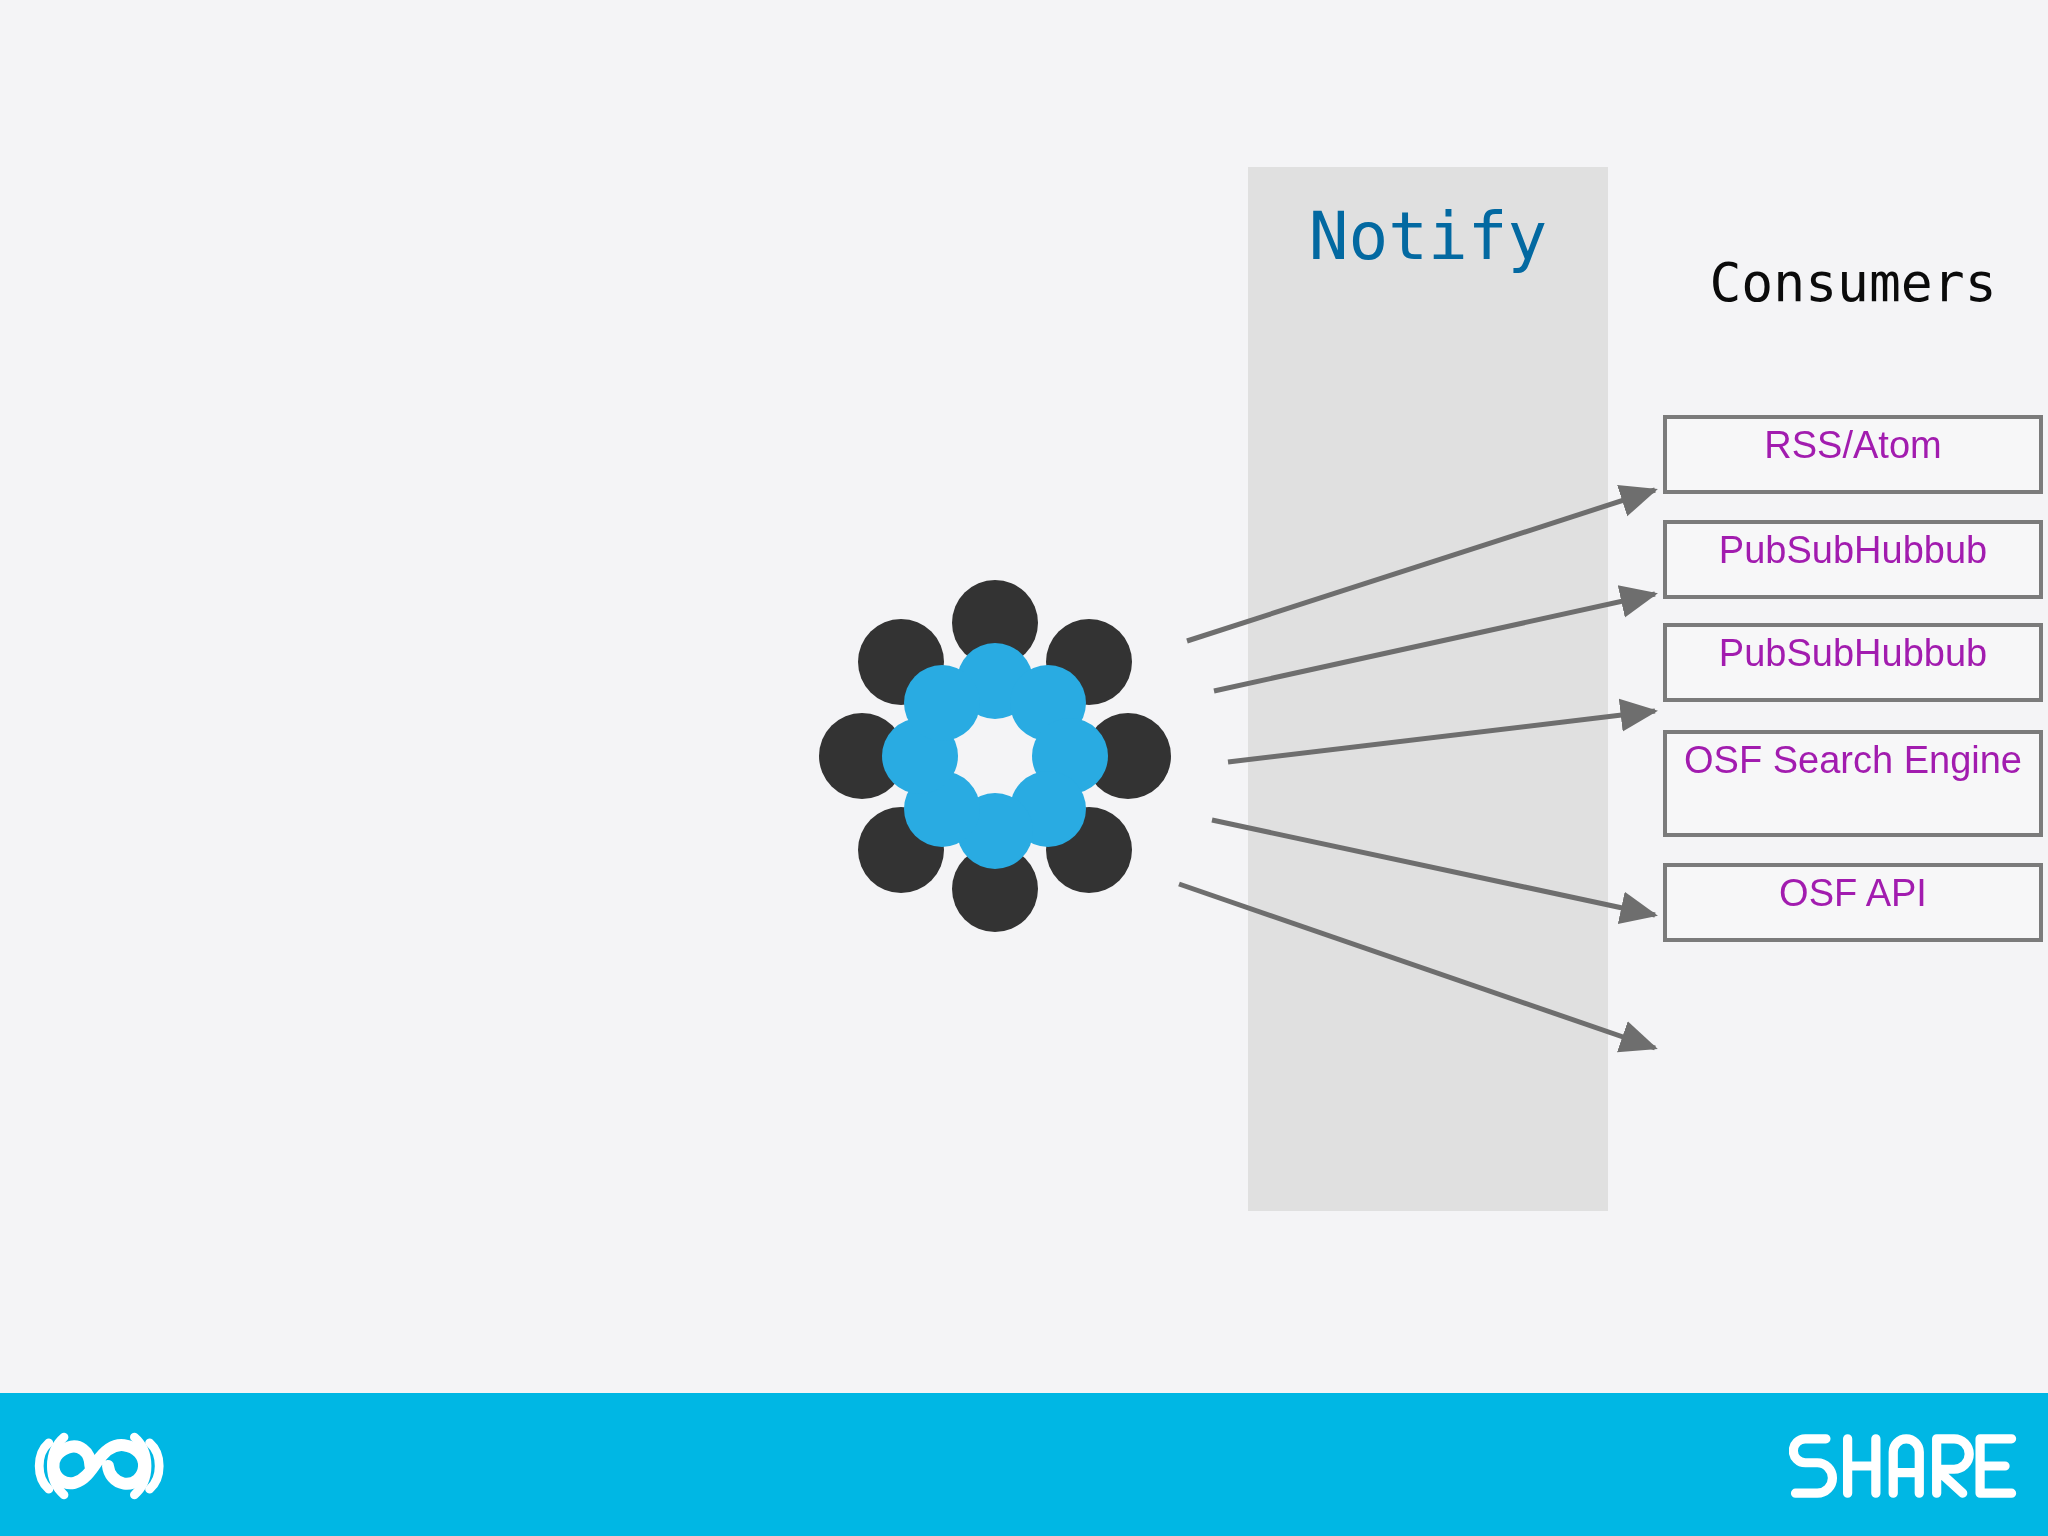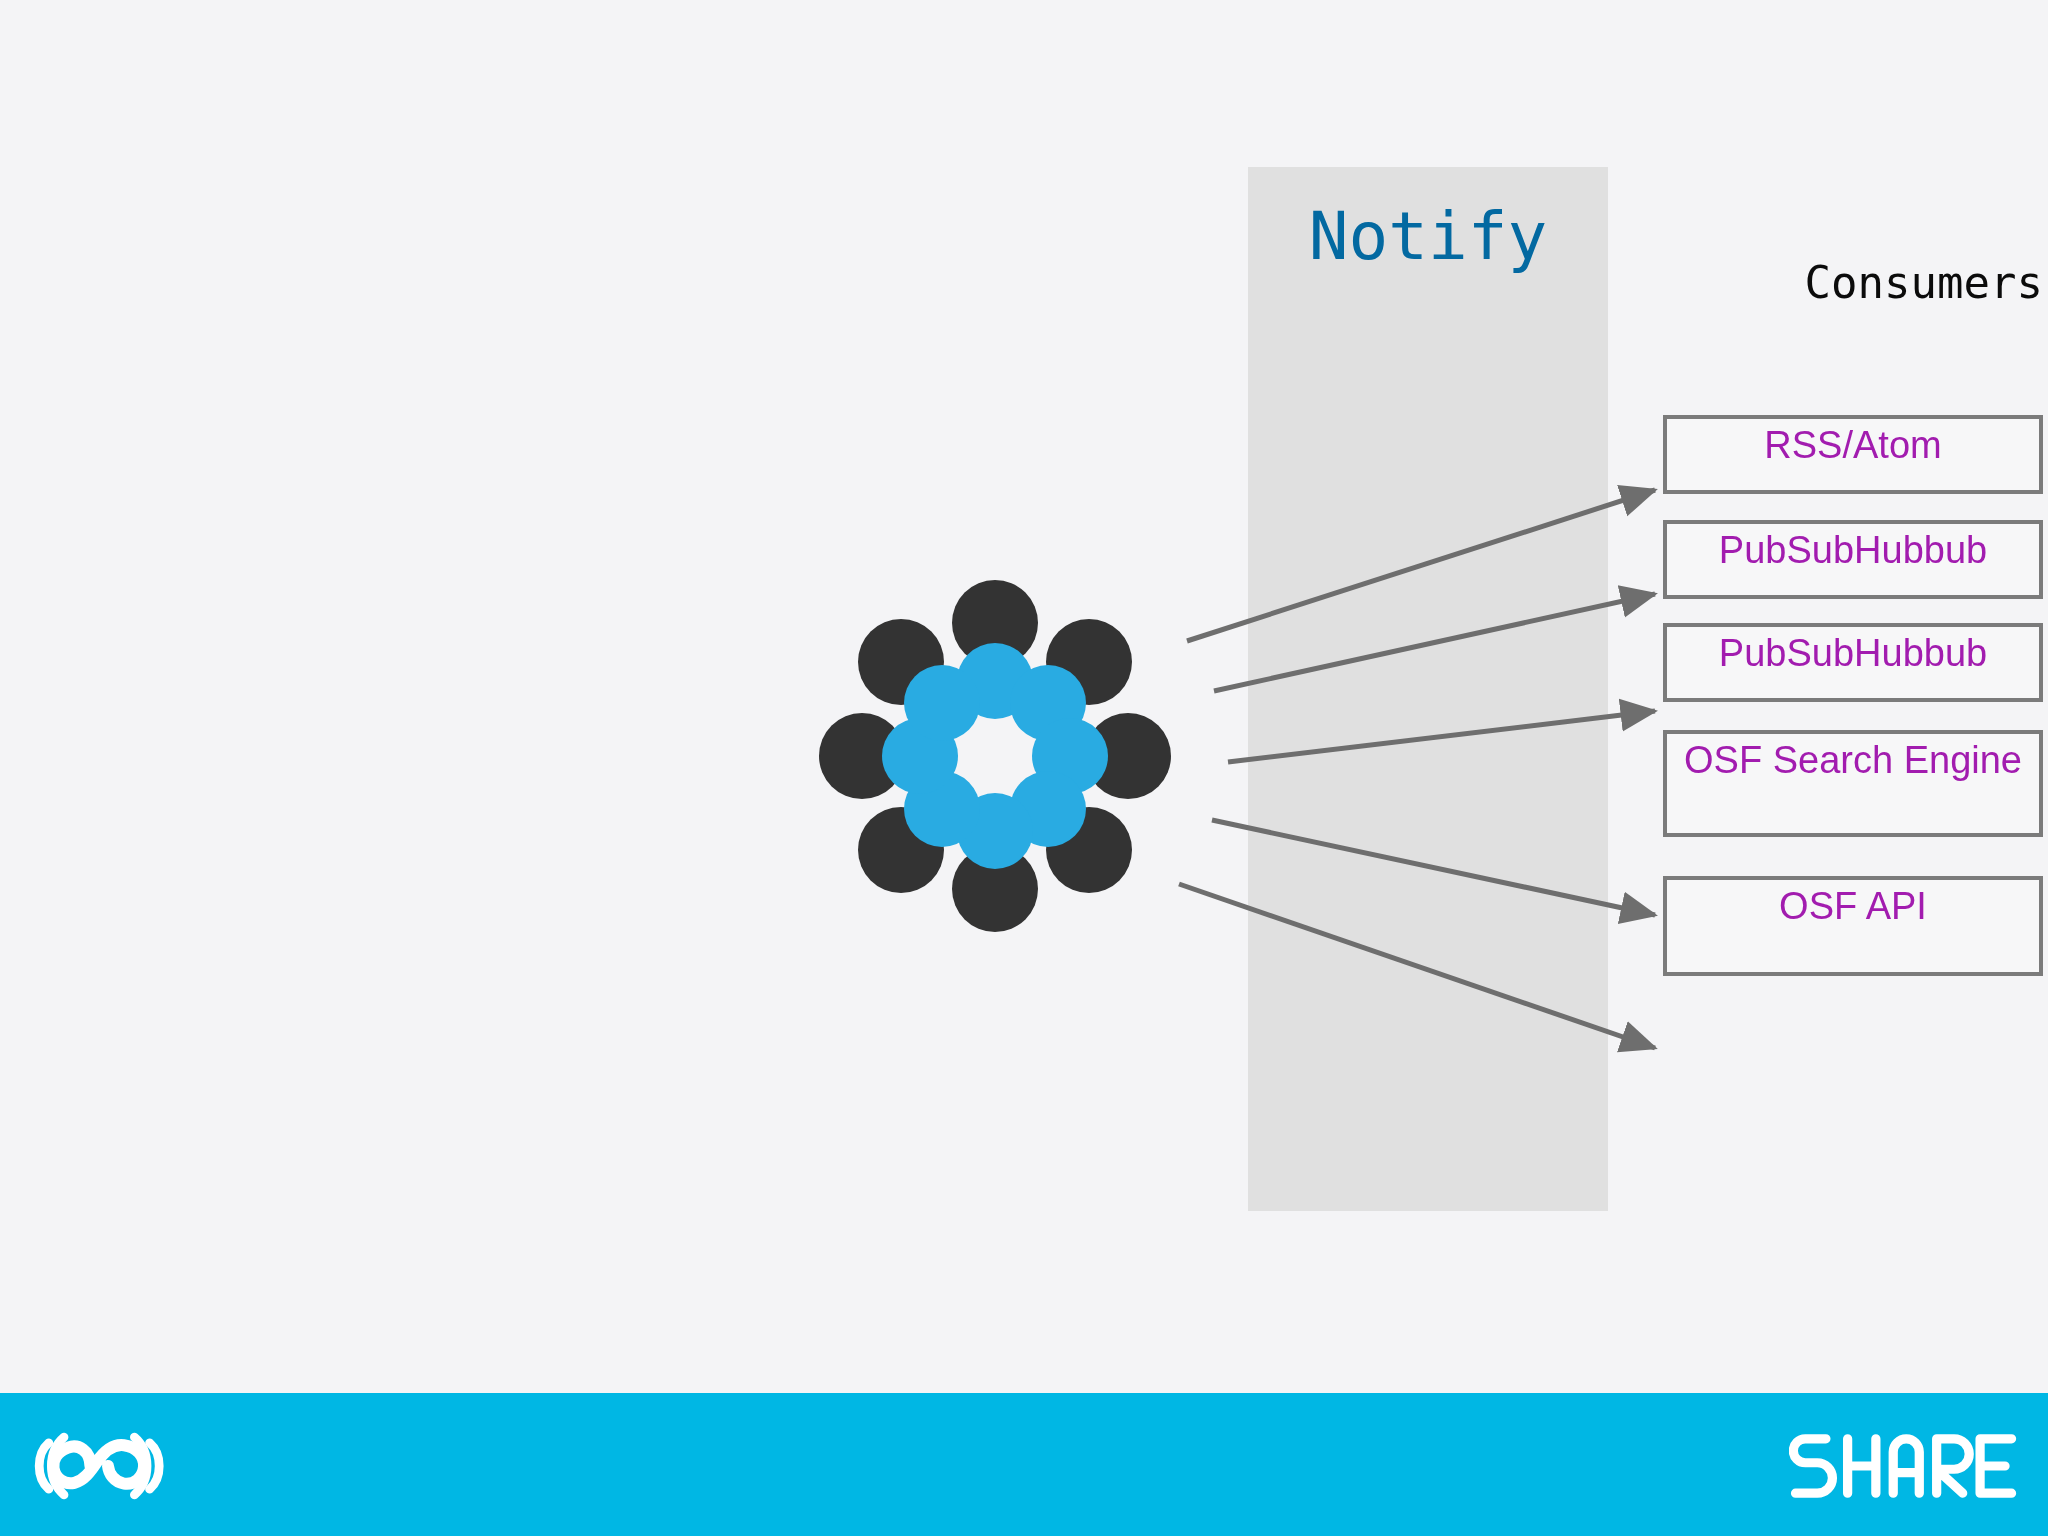--- a/index.html
+++ b/index.html
@@ -42,23 +42,23 @@
     letter-spacing: 0px;
     white-space: nowrap;
   }
 
   
   .consumers-title {
     position: absolute;
     left: 1663px;
     top: 255px;
     width: 380px;
-    text-align: right;
+    text-align: center;
     font-family: "DejaVu Sans Mono", "Liberation Mono", monospace;
-    font-size: 44px;
+    font-size: 53px;
     line-height: 56px;
     color: #0b0b0b;
     white-space: nowrap;
   }
 
   
   .consumer-box {
     position: absolute;
     left: 1663px;
     width: 380px;
@@ -71,21 +71,21 @@
     text-align: center;
     font-family: "Liberation Sans", sans-serif;
     font-size: 38px;
     line-height: 52px;
     color: #a21caf;
   }
   .cb-0 { top: 415px; height: 79px; }
   .cb-1 { top: 520px; height: 79px; }
   .cb-2 { top: 623px; height: 79px; }
   .cb-3 { top: 730px; height: 107px; }
-  .cb-4 { top: 863px; height: 100px; margin-top: 13px; }
+  .cb-4 { top: 863px; height: 79px; }
   .box-label { display: block; padding: 0 10px; }
 
   
   .node-logo {
     position: absolute;
     left: 815px;
     top: 576px;
     width: 360px;
     height: 360px;
   }

